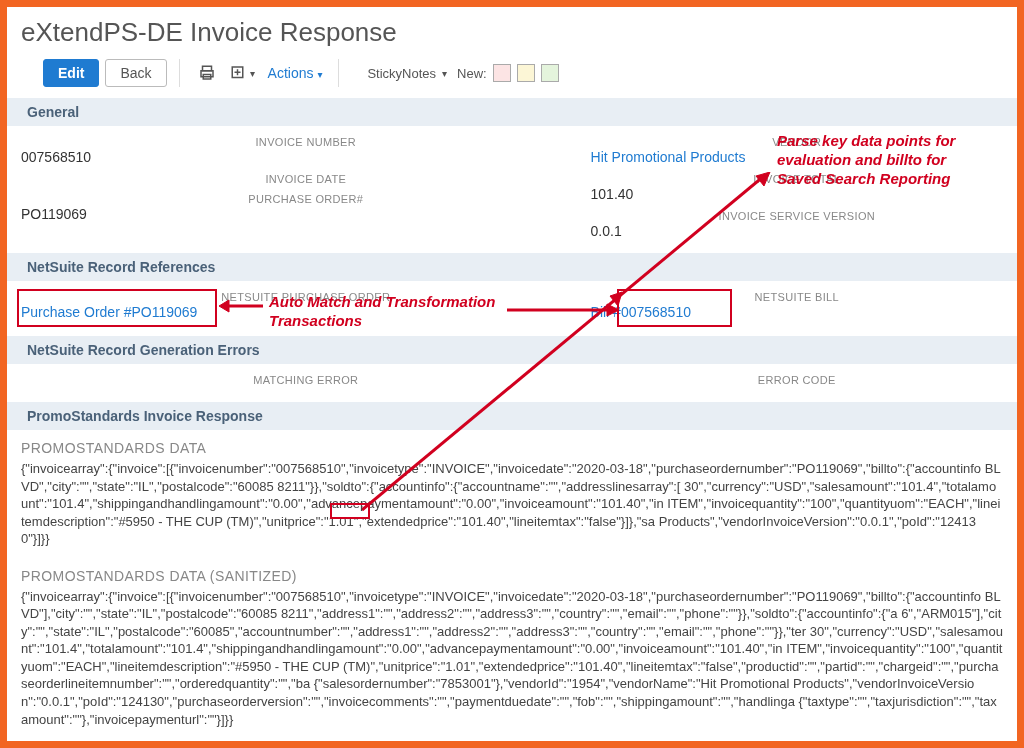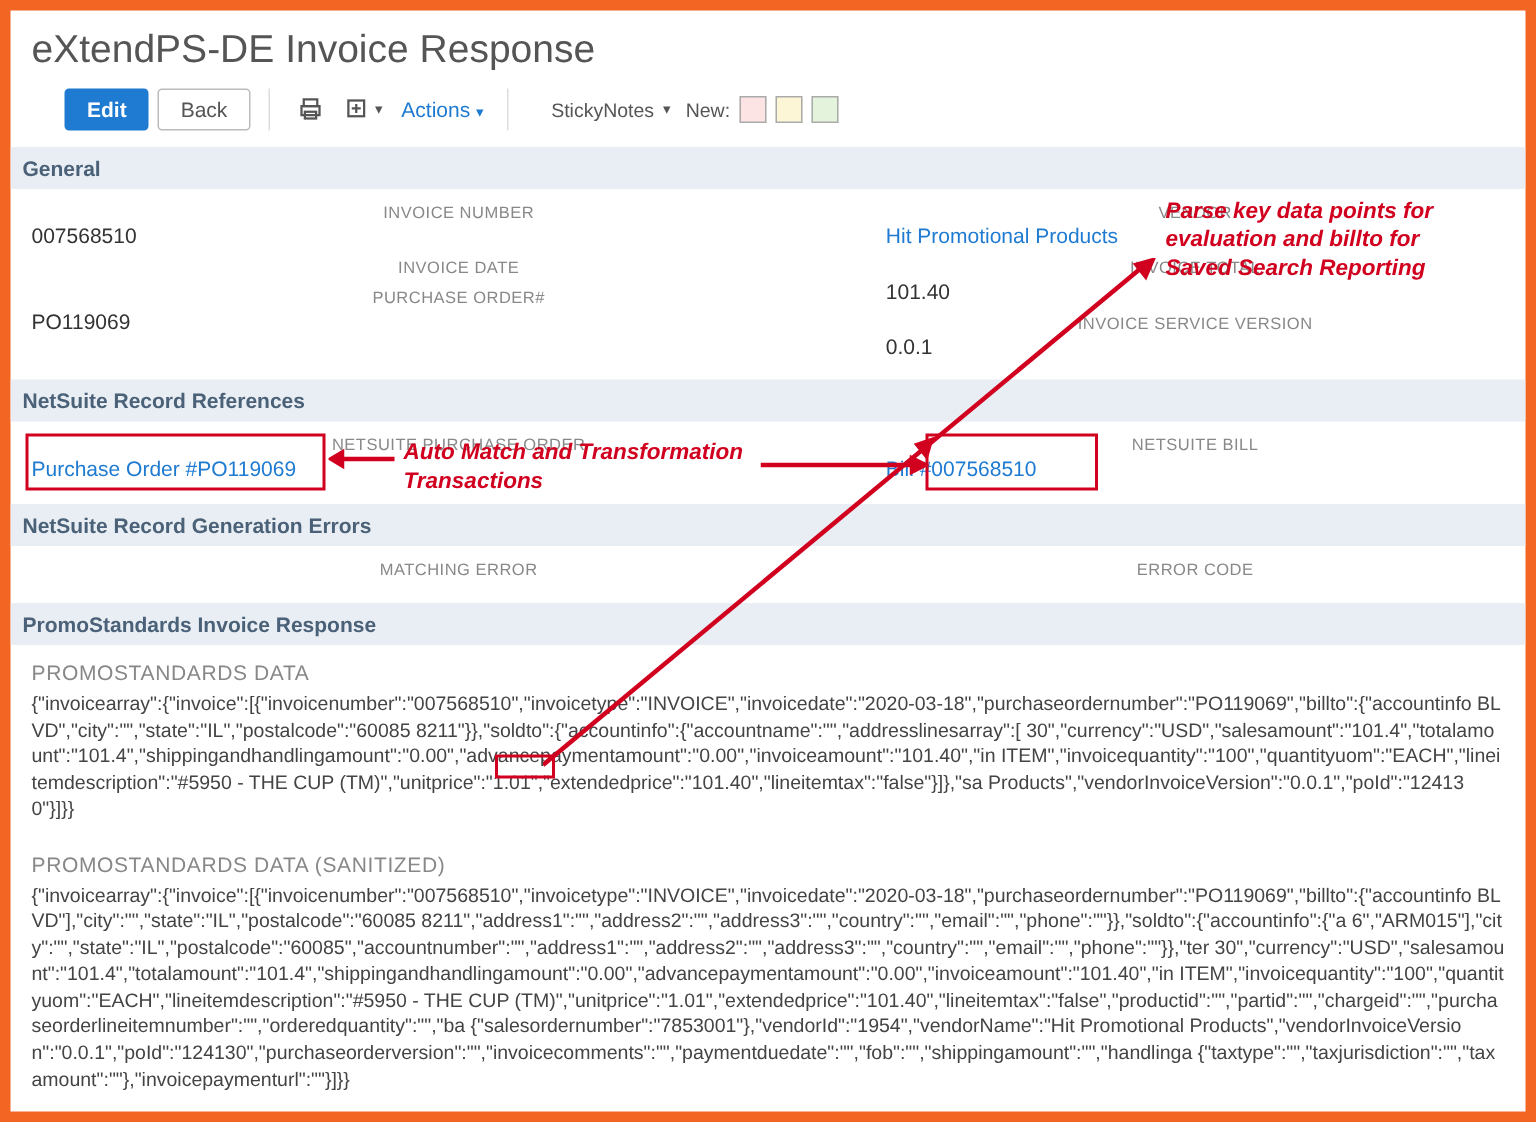--- a/index.html
+++ b/index.html
@@ -81,21 +81,21 @@
     width: 18px; height: 18px;
     border: 1px solid #aaa;
     display:inline-block;
     cursor:pointer;
   }
   .section-head {
     background: #e8eef4;
     color: #4a6178;
     font-weight: 600;
     font-size: 14px;
-    padding: 6px 8px;
+    padding: 6px 20px;
     margin: 0 -14px;
   }
   .two-col {
     display: flex;
     padding: 10px 0 14px 0;
     position: relative;
   }
   .col { flex: 1; }
   .col.left { flex: 0 0 58%; }
   .field-label {

